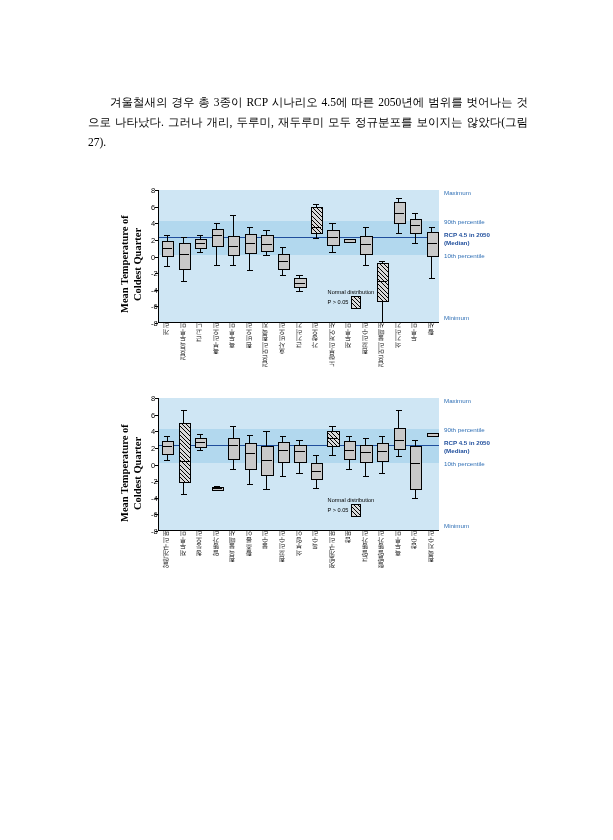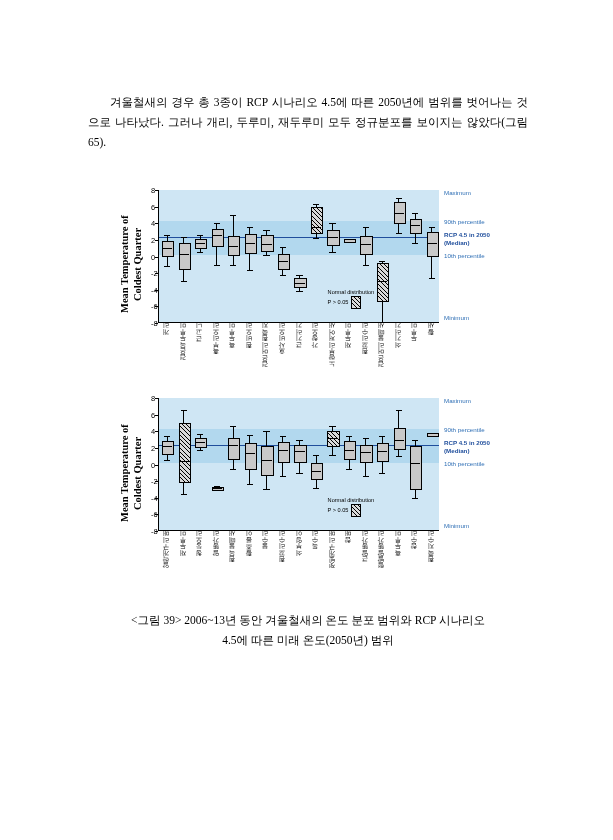--- a/index.html
+++ b/index.html
@@ -114,21 +114,21 @@
     position:absolute;left:0;right:0;top:722px;
     text-align:center;font-size:11.5px;
   }
 </style>
 </head>
 <body>
 
 <div class="page">
 
   <div class="para">
-    <p>겨울철새의 경우 총 3종이 RCP 시나리오 4.5에 따른 2050년에 범위를 벗어나는 것으로 나타났다. 그러나 개리, 두루미, 재두루미 모두 정규분포를 보이지는 않았다(그림 65).</p>
+    <p>겨울철새의 경우 총 3종이 RCP 시나리오 4.5에 따른 2050년에 범위를 벗어나는 것으로 나타났다. 그러나 개리, 두루미, 재두루미 모두 정규분포를 보이지는 않았다(그림 27).</p>
   </div>
 
   <div class="chart-wrap" style="left:118px;top:182px;width:420px;height:200px;">
     <div class="ylabel" style="left:0px;top:22px;height:120px;">Mean Temperature of Coldest Quarter</div>
     <div class="plot" id="plot-top" style="left:40px;top:8px;width:280px;height:132px;">
         <div class="band band-outer" style="top: 30.7562px; height: 102.244px;"></div>
         <div class="band band-outer" style="top: 0px; height: 30.7562px;"></div>
         <div class="band band-inner" style="top: 30.7562px; height: 34.0812px;"></div>
         <div class="medline" style="top: 46.5812px;"></div>
         <div class="whisk" style="left: 7.76471px; top: 44.8875px; height: 31.5875px;"></div>
@@ -392,18 +392,14 @@
         <div class="xlab" style="left: 209.559px; top: 145px;">잿빛개구리매</div>
         <div class="xlab" style="left: 226.088px; top: 145px;">참매</div>
         <div class="xlab" style="left: 242.618px; top: 145px;">큰말똥가리</div>
         <div class="xlab" style="left: 259.147px; top: 145px;">털발말똥가리</div>
         <div class="xlab" style="left: 275.676px; top: 145px;">흑두루미</div>
         <div class="xlab" style="left: 292.206px; top: 145px;">참수리</div>
         <div class="xlab" style="left: 308.735px; top: 145px;">흰죽지수리</div>
       </div>
   </div>
 
-  <div class="caption">
-    <p>&lt;그림 39&gt; 2006~13년 동안 겨울철새의 온도 분포 범위와 RCP 시나리오</p>
-    <p>4.5에 따른 미래 온도(2050년) 범위</p>
-  </div>
 
 </div>
 
 </body></html>

